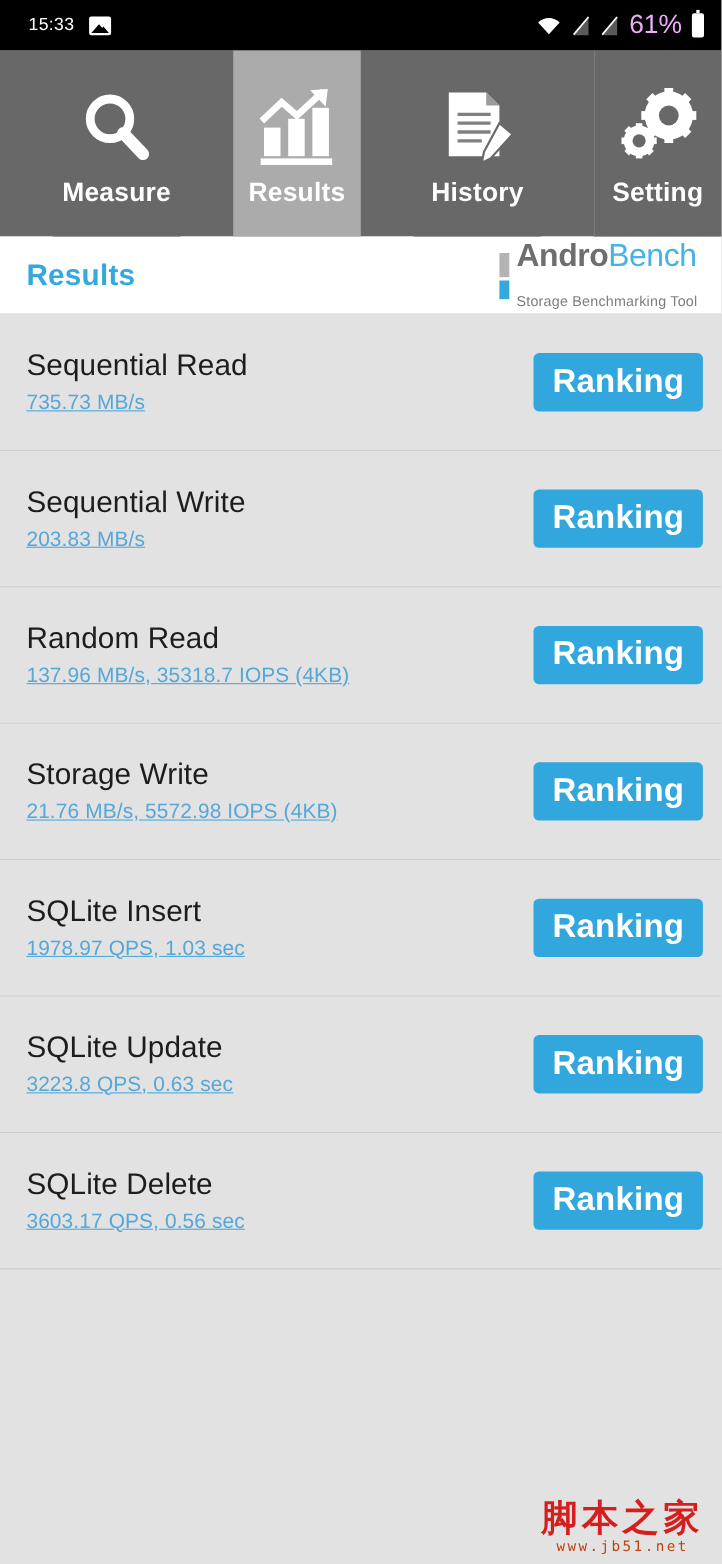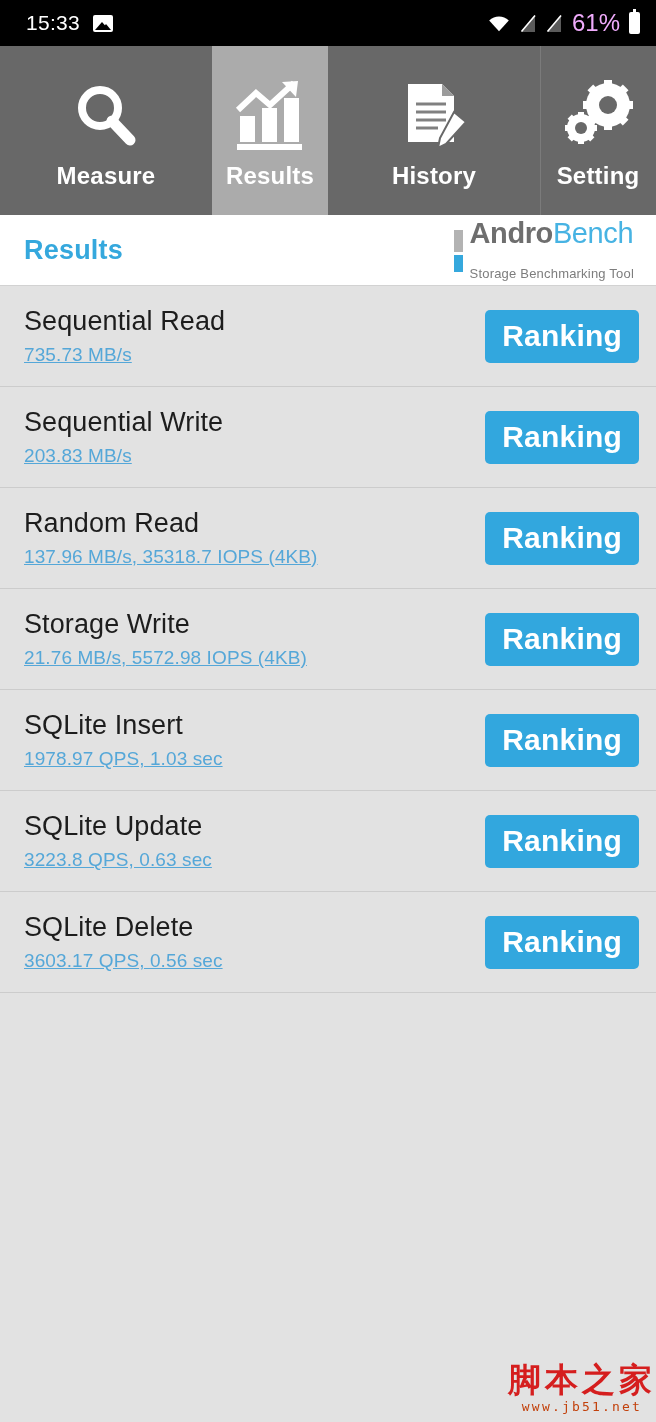--- a/index.html
+++ b/index.html
@@ -27,21 +27,21 @@
     background: #000000;
     color: #ffffff;
     display: flex;
     align-items: center;
     justify-content: space-between;
     padding: 0 16px 0 26px;
     flex: 0 0 46px;
   }
   .sb-left { display: flex; align-items: center; gap: 13px; }
   .sb-time {
-    font-size: 21px;
+    font-size: 16px;
     letter-spacing: 0.3px;
     color: #ffffff;
     font-family: "Liberation Sans", sans-serif;
   }
   .sb-right { display: flex; align-items: center; gap: 9px; }
   .sb-pct { font-size: 24px; color: #f0abfc; margin-left: 0; }
 
   .ico-photo {
     width: 20px; height: 17px;
     background: #ffffff;
@@ -166,21 +166,21 @@
     margin-top: 18px;
   }
 
   
   .results-list {
     flex: 1 1 auto;
     background: #e2e2e2;
     overflow: hidden;
   }
   .result-row {
-    height: 101px;
+    height: 124px;
     display: flex;
     align-items: center;
     justify-content: space-between;
     padding: 0 17px 0 24px;
     border-bottom: 1px solid #cccccc;
     background: #e2e2e2;
   }
   .row-texts { display: flex; flex-direction: column; justify-content: center; }
   .row-title {
     font-size: 27px;
@@ -205,21 +205,21 @@
     padding: 11px 17px 12px;
     letter-spacing: 0.2px;
     font-family: "Liberation Sans", sans-serif;
     cursor: pointer;
     line-height: 1;
   }
 
   
   .watermark {
     position: absolute;
-    right: 0;
+    right: 16px;
     bottom: 8px;
     display: flex;
     flex-direction: column;
     align-items: center;
     user-select: none;
   }
   .wm-cn {
     font-family: "DejaVu Sans", sans-serif;
     font-size: 33px;
     font-weight: bold;

